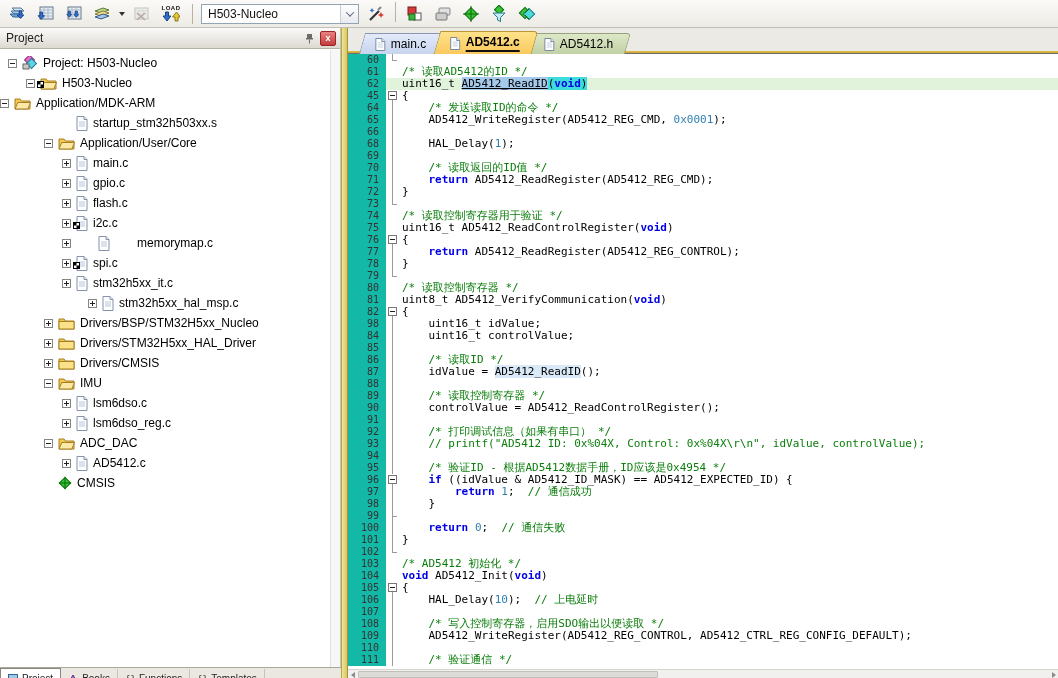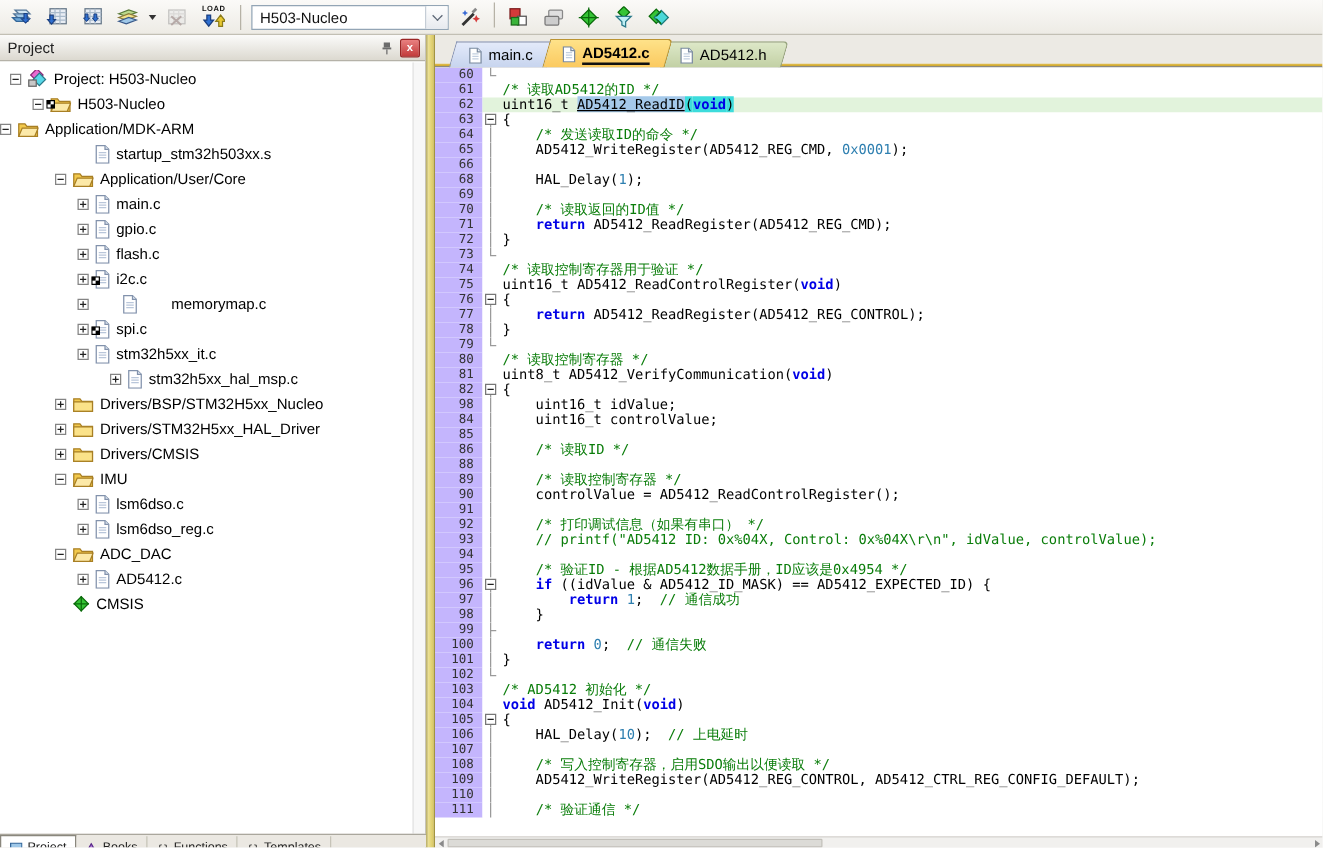--- a/index.html
+++ b/index.html
@@ -73,21 +73,21 @@
           border:1px solid #8a97b8; border-bottom:none; border-radius:0 4px 0 0; z-index:1; }
   .etab .inner { transform:skewX(16deg); display:flex; align-items:center; }
   .etab.blue  { background:linear-gradient(#e3eafa,#c7d4ee); border-color:#8a97b8; }
   .etab.green { background:linear-gradient(#dde8c8,#c2d0a4); border-color:#96a37c; }
   .etab.active{ background:linear-gradient(#fee289,#fbc95f); border-color:#bb9433; z-index:3; height:23px; }
   .etab .tlabel { font:12px "Liberation Sans",sans-serif; color:#000; margin-left:5px; }
   .etab.active .tlabel { font-weight:bold; border-bottom:2px solid #111; padding-bottom:1px; }
 
   #code-wrap { position:absolute; top:26px; left:0; right:0; bottom:9px; overflow:hidden; background:#fff; }
   .crow { display:flex; height:12px; font:11px/12px "DejaVu Sans Mono", monospace; white-space:pre; }
-  .ln { width:38px; flex:none; background:#c4b5fd; color:#333; text-align:right; padding-right:7px;
+  .ln { width:38px; flex:none; background:#14b8a6; color:#333; text-align:right; padding-right:7px;
         font:10px/12px "DejaVu Sans Mono", monospace; }
   .fold { width:14px; flex:none; position:relative; background:#fff; }
   .codetext { flex:1; background:#fff; padding-left:2px; }
   .crow.hl .fold, .crow.hl .codetext { background:#e2f3dc; }
   .f-line::before { content:""; position:absolute; left:6px; top:0; bottom:0; width:1px; background:#9a9a9a; }
   .f-end::before  { content:""; position:absolute; left:6px; top:0; height:6px; width:1px; background:#9a9a9a; }
   .f-end::after   { content:""; position:absolute; left:6px; top:6px; width:5px; height:1px; background:#9a9a9a; }
   .f-tee::before  { content:""; position:absolute; left:6px; top:0; bottom:0; width:1px; background:#9a9a9a; }
   .f-tee::after   { content:""; position:absolute; left:6px; top:6px; width:5px; height:1px; background:#9a9a9a; }
   .f-start::before{ content:""; position:absolute; left:6px; top:10px; bottom:0; width:1px; background:#9a9a9a; }
@@ -574,21 +574,21 @@
             </span>
             <span class="tlabel">AD5412.h</span>
           </span>
         </div>
         <div id="tabbar-underline"></div>
     </div>
     <div id="code-wrap">
         <div class="crow"><span class="ln">60</span><span class="fold f-end"></span><span class="codetext"></span></div>
         <div class="crow"><span class="ln">61</span><span class="fold"></span><span class="codetext"><span class="tk-c">/* 读取AD5412的ID */</span></span></div>
         <div class="crow hl"><span class="ln">62</span><span class="fold"></span><span class="codetext"><span class="tk-p">uint16_t </span><span class="tk-p m-selw">AD5412_ReadID</span><span class="tk-p m-selc">(</span><span class="tk-k m-selc">void</span><span class="tk-p m-selc">)</span></span></div>
-        <div class="crow"><span class="ln">63</span><span class="fold f-start"><span class="fbox"></span></span><span class="codetext"><span class="tk-p">{</span></span></div>
+        <div class="crow"><span class="ln">45</span><span class="fold f-start"><span class="fbox"></span></span><span class="codetext"><span class="tk-p">{</span></span></div>
         <div class="crow"><span class="ln">64</span><span class="fold f-line"></span><span class="codetext"><span class="tk-p">    </span><span class="tk-c">/* 发送读取ID的命令 */</span></span></div>
         <div class="crow"><span class="ln">65</span><span class="fold f-line"></span><span class="codetext"><span class="tk-p">    AD5412_WriteRegister(AD5412_REG_CMD, </span><span class="tk-n">0x0001</span><span class="tk-p">);</span></span></div>
         <div class="crow"><span class="ln">66</span><span class="fold f-line"></span><span class="codetext"></span></div>
         <div class="crow"><span class="ln">68</span><span class="fold f-line"></span><span class="codetext"><span class="tk-p">    HAL_Delay(</span><span class="tk-n">1</span><span class="tk-p">);</span></span></div>
         <div class="crow"><span class="ln">69</span><span class="fold f-line"></span><span class="codetext"></span></div>
         <div class="crow"><span class="ln">70</span><span class="fold f-line"></span><span class="codetext"><span class="tk-p">    </span><span class="tk-c">/* 读取返回的ID值 */</span></span></div>
         <div class="crow"><span class="ln">71</span><span class="fold f-line"></span><span class="codetext"><span class="tk-p">    </span><span class="tk-k">return</span><span class="tk-p"> AD5412_ReadRegister(AD5412_REG_CMD);</span></span></div>
         <div class="crow"><span class="ln">72</span><span class="fold f-line"></span><span class="codetext"><span class="tk-p">}</span></span></div>
         <div class="crow"><span class="ln">73</span><span class="fold f-end"></span><span class="codetext"></span></div>
         <div class="crow"><span class="ln">74</span><span class="fold"></span><span class="codetext"><span class="tk-c">/* 读取控制寄存器用于验证 */</span></span></div>
@@ -597,20 +597,21 @@
         <div class="crow"><span class="ln">77</span><span class="fold f-line"></span><span class="codetext"><span class="tk-p">    </span><span class="tk-k">return</span><span class="tk-p"> AD5412_ReadRegister(AD5412_REG_CONTROL);</span></span></div>
         <div class="crow"><span class="ln">78</span><span class="fold f-line"></span><span class="codetext"><span class="tk-p">}</span></span></div>
         <div class="crow"><span class="ln">79</span><span class="fold f-end"></span><span class="codetext"></span></div>
         <div class="crow"><span class="ln">80</span><span class="fold"></span><span class="codetext"><span class="tk-c">/* 读取控制寄存器 */</span></span></div>
         <div class="crow"><span class="ln">81</span><span class="fold"></span><span class="codetext"><span class="tk-p">uint8_t AD5412_VerifyCommunication(</span><span class="tk-k">void</span><span class="tk-p">)</span></span></div>
         <div class="crow"><span class="ln">82</span><span class="fold f-start"><span class="fbox"></span></span><span class="codetext"><span class="tk-p">{</span></span></div>
         <div class="crow"><span class="ln">98</span><span class="fold f-line"></span><span class="codetext"><span class="tk-p">    uint16_t idValue;</span></span></div>
         <div class="crow"><span class="ln">84</span><span class="fold f-line"></span><span class="codetext"><span class="tk-p">    uint16_t controlValue;</span></span></div>
         <div class="crow"><span class="ln">85</span><span class="fold f-line"></span><span class="codetext"></span></div>
         <div class="crow"><span class="ln">86</span><span class="fold f-line"></span><span class="codetext"><span class="tk-p">    </span><span class="tk-c">/* 读取ID */</span></span></div>
+        <div class="crow"><span class="ln">87</span><span class="fold f-line"></span><span class="codetext"><span class="tk-p">    idValue = </span><span class="tk-p m-selw2">AD5412_ReadID</span><span class="tk-p">();</span></span></div>
         <div class="crow"><span class="ln">88</span><span class="fold f-line"></span><span class="codetext"></span></div>
         <div class="crow"><span class="ln">89</span><span class="fold f-line"></span><span class="codetext"><span class="tk-p">    </span><span class="tk-c">/* 读取控制寄存器 */</span></span></div>
         <div class="crow"><span class="ln">90</span><span class="fold f-line"></span><span class="codetext"><span class="tk-p">    controlValue = AD5412_ReadControlRegister();</span></span></div>
         <div class="crow"><span class="ln">91</span><span class="fold f-line"></span><span class="codetext"></span></div>
         <div class="crow"><span class="ln">92</span><span class="fold f-line"></span><span class="codetext"><span class="tk-p">    </span><span class="tk-c">/* 打印调试信息（如果有串口） */</span></span></div>
         <div class="crow"><span class="ln">93</span><span class="fold f-line"></span><span class="codetext"><span class="tk-p">    </span><span class="tk-c">// printf("AD5412 ID: 0x%04X, Control: 0x%04X\r\n", idValue, controlValue);</span></span></div>
         <div class="crow"><span class="ln">94</span><span class="fold f-line"></span><span class="codetext"></span></div>
         <div class="crow"><span class="ln">95</span><span class="fold f-line"></span><span class="codetext"><span class="tk-p">    </span><span class="tk-c">/* 验证ID - 根据AD5412数据手册，ID应该是0x4954 */</span></span></div>
         <div class="crow"><span class="ln">96</span><span class="fold f-start"><span class="fbox"></span></span><span class="codetext"><span class="tk-p">    </span><span class="tk-k">if</span><span class="tk-p"> ((idValue &amp; AD5412_ID_MASK) == AD5412_EXPECTED_ID) {</span></span></div>
         <div class="crow"><span class="ln">97</span><span class="fold f-line"></span><span class="codetext"><span class="tk-p">        </span><span class="tk-k">return</span><span class="tk-p"> </span><span class="tk-n">1</span><span class="tk-p">;  </span><span class="tk-c">// 通信成功</span></span></div>

